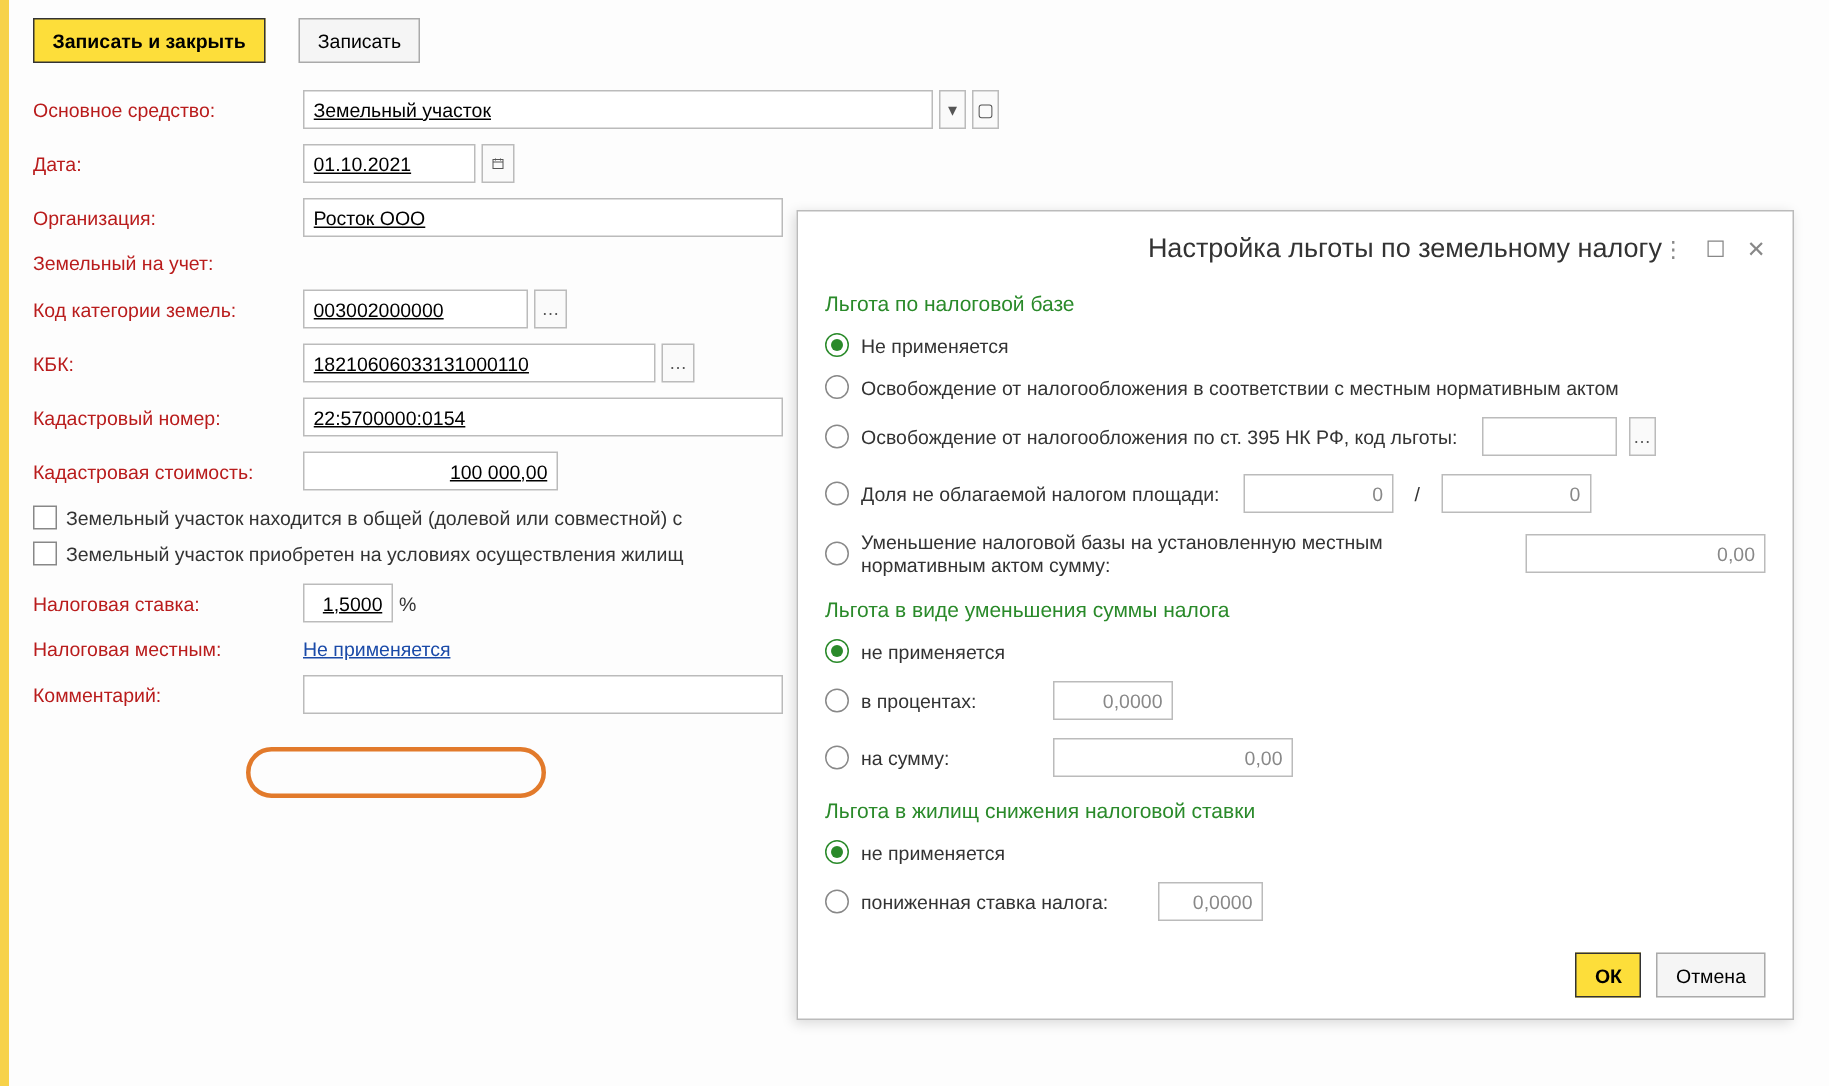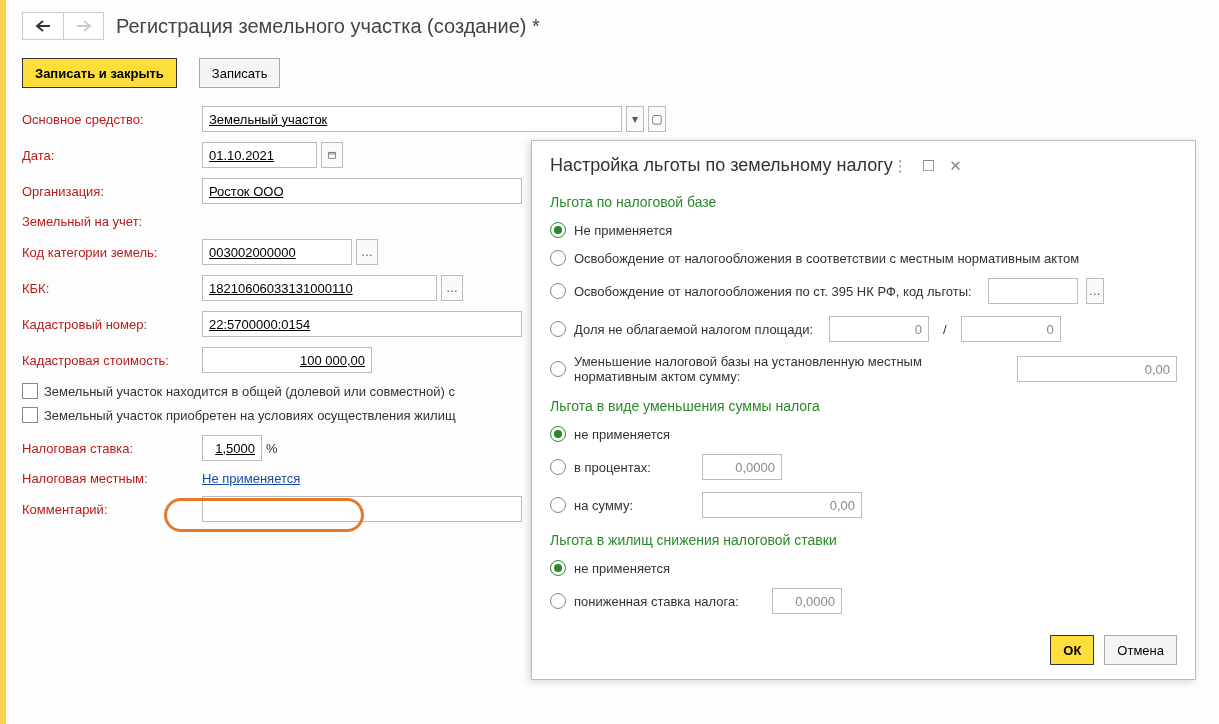--- a/index.html
+++ b/index.html
@@ -54,56 +54,41 @@
   .panel {
     position:absolute;
     left:525px; top:140px;
     width:665px; height:540px;
     background:#fff;
     border:1px solid #bbb;
     box-shadow: -2px 2px 8px rgba(0,0,0,0.15);
     padding:14px 18px;
     display:flex; flex-direction:column;
   }
-  .panel-header { display:flex; align-items:center; justify-content:flex-start; margin-bottom:10px;}
+  .panel-header { display:flex; align-items:center; justify-content:flex-end; margin-bottom:10px;}
   .panel-title { font-size:18px; color:#333; }
   .panel-tools { display:flex; gap:14px; color:#888; font-size:15px;}
   .panel-tools span { cursor:pointer; }
   .sect-title { color:#2a8a2a; font-size:14px; margin:8px 0 6px; }
   .radio-row { display:flex; align-items:center; gap:8px; margin:6px 0;}
   .radio { width:16px; height:16px; border:1px solid #2a8a2a; border-radius:50%; display:inline-flex; align-items:center; justify-content:center; cursor:pointer; flex:none;}
   .radio.sel::after{ content:""; width:8px; height:8px; background:#2a8a2a; border-radius:50%; }
   .radio.gray { border-color:#888;}
   .num-input { height:26px; border:1px solid #bbb; background:#fff; color:#888; padding:0 6px; text-align:right; font-size:13px;}
   .num-input.w90{width:90px;} .num-input.w160{width:160px;}
   .num-input.w80{width:80px;} .num-input.w70{width:70px;}
   .panel-footer { margin-top:auto; display:flex; justify-content:flex-end; gap:10px; padding-top:14px;}
   .ok-btn { background:#fdde3a; font-weight:bold; border:1px solid #333;}
   svg { display:block; }
 </style>
 </head>
 <body>
 
 <div class="page">
 
-  <div class="topbar">
-    <div class="nav-btns">
-      <div class="nav-btn">
-        <svg width="16" height="12" viewBox="0 0 16 12">
-            <path d="M8 1 L2 6 L8 11 M2 6 H15" stroke="#333" stroke-width="2" fill="none"></path>
-          </svg>
-      </div>
-      <div class="nav-btn">
-        <svg width="16" height="12" viewBox="0 0 16 12">
-            <path d="M8 1 L14 6 L8 11 M14 6 H1" stroke="#ccc" stroke-width="2" fill="none"></path>
-          </svg>
-      </div>
-    </div>
-    <div class="title">Регистрация земельного участка (создание) *</div>
-  </div>
 
   <div class="actions">
     <button class="btn btn-primary">Записать и закрыть</button>
     <button class="btn">Записать</button>
   </div>
 
   <div class="form-row">
     <div class="lbl">Основное средство:</div>
     <div class="ctrl">
       <input class="text-input w420" value="Земельный участок" style="">

